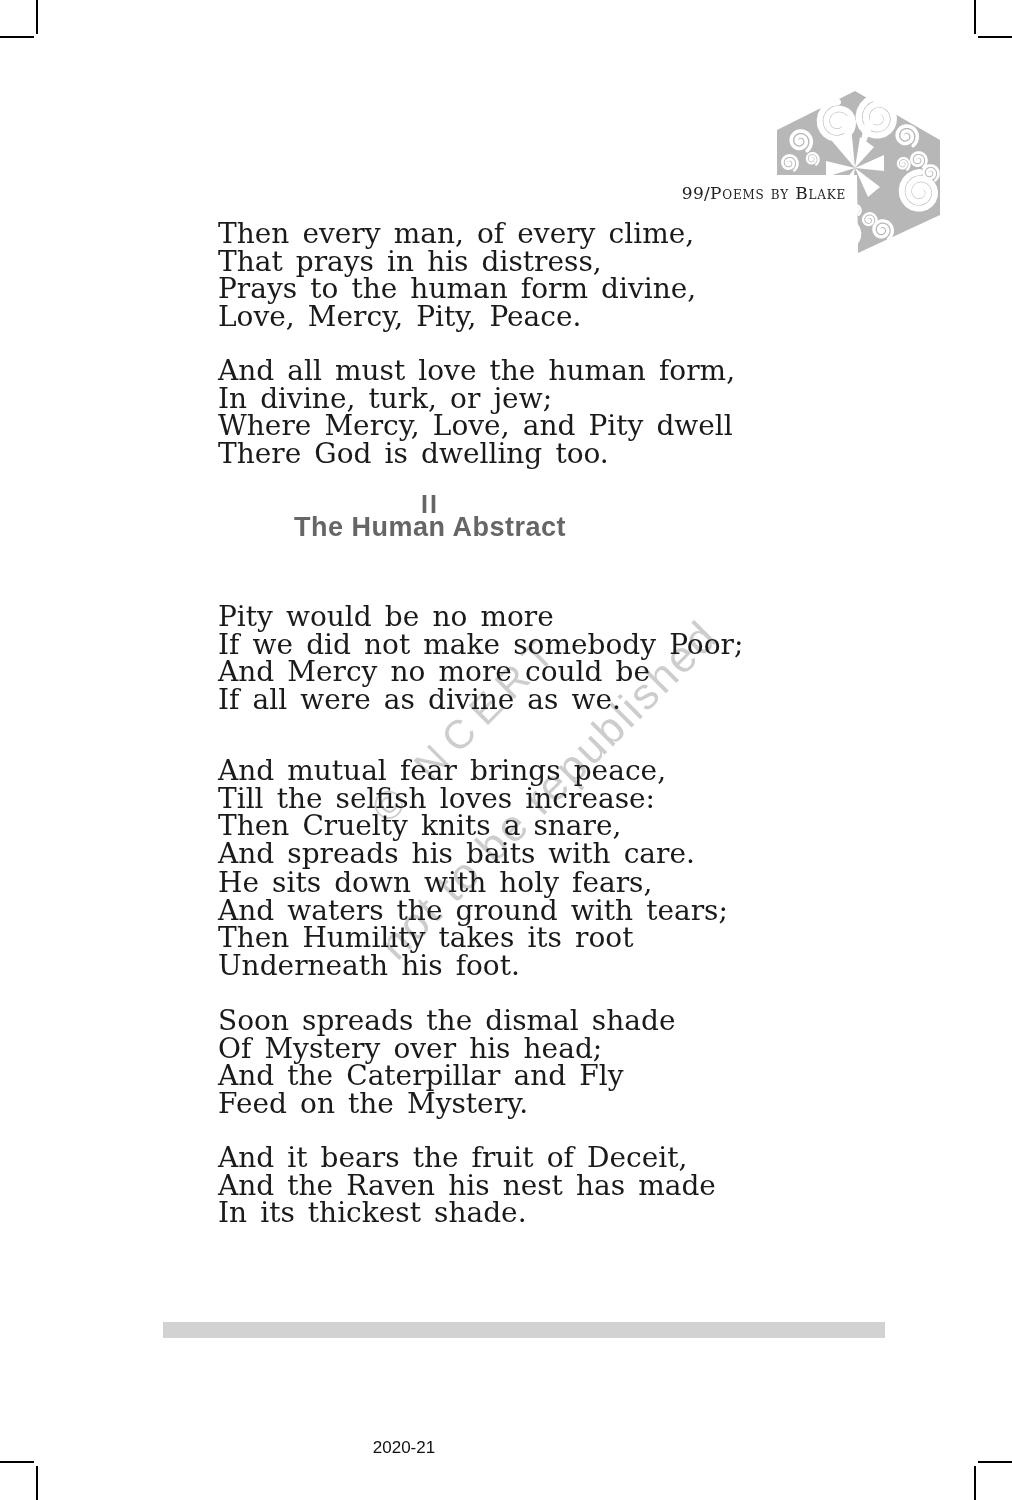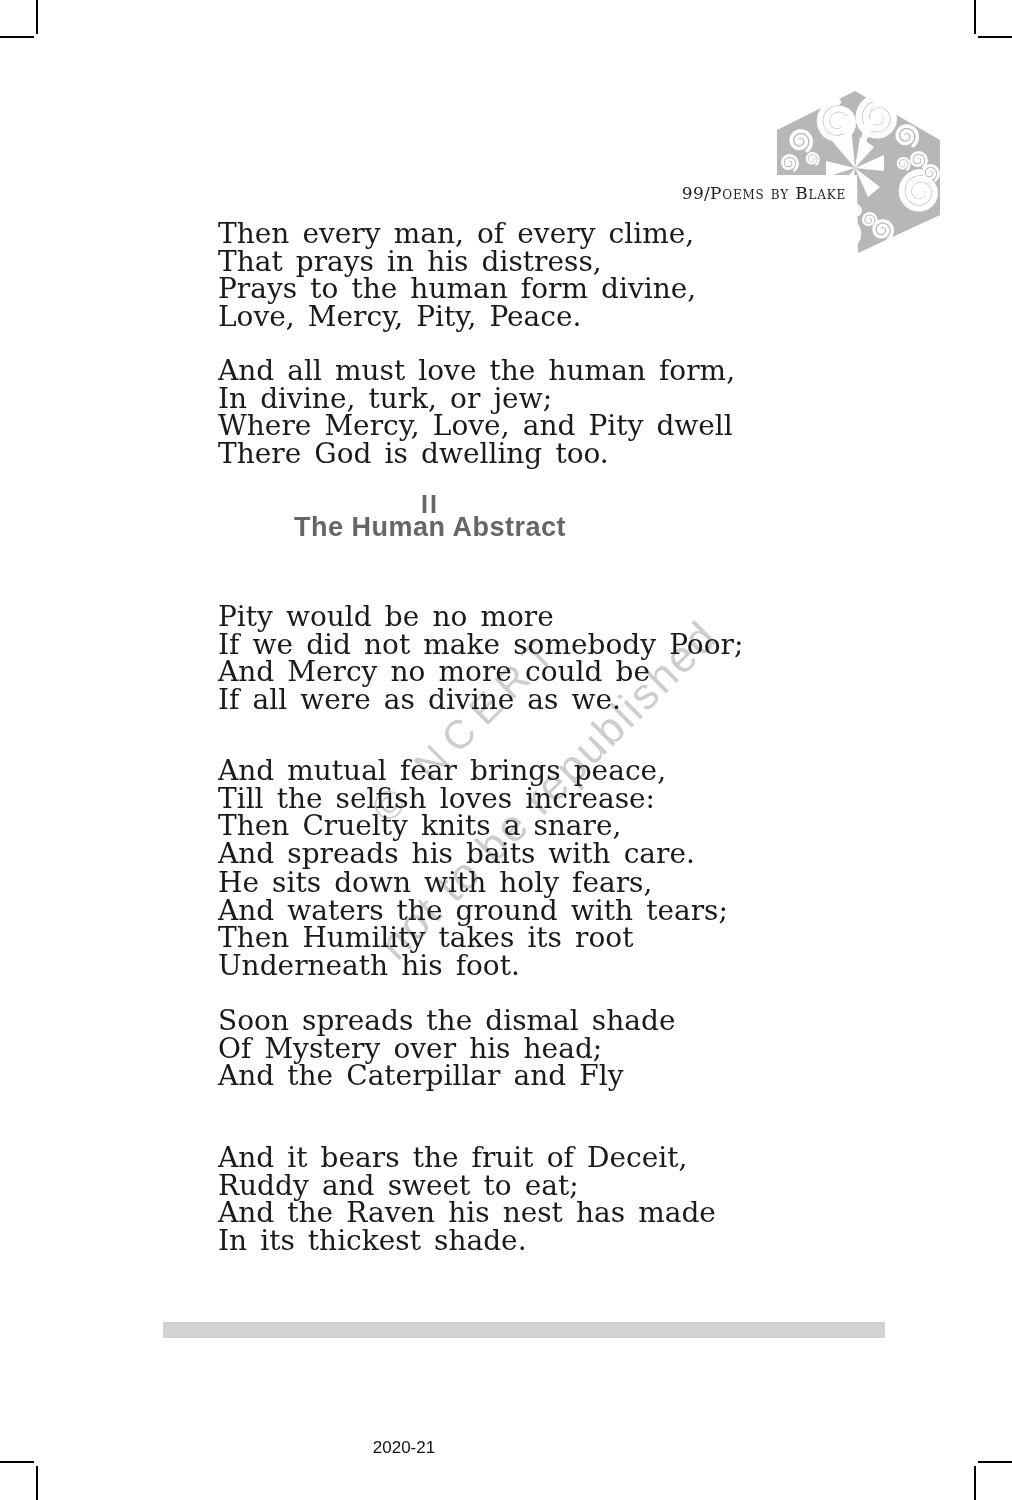--- a/index.html
+++ b/index.html
@@ -133,25 +133,25 @@
     <div class="line">He sits down with holy fears,</div>
     <div class="line">And waters the ground with tears;</div>
     <div class="line">Then Humility takes its root</div>
     <div class="line">Underneath his foot.</div>
   </div>
 
   <div class="stanza" style="top:1007px;">
     <div class="line">Soon spreads the dismal shade</div>
     <div class="line">Of Mystery over his head;</div>
     <div class="line">And the Caterpillar and Fly</div>
+    <div class="line">Feed on the Mystery.</div>
   </div>
 
   <div class="stanza" style="top:1144px;">
     <div class="line">And it bears the fruit of Deceit,</div>
-    <div class="line">Ruddy and sweet to eat;</div>
     <div class="line">And the Raven his nest has made</div>
     <div class="line">In its thickest shade.</div>
   </div>
 </div>
 
 <div class="sec-num">II</div>
 <div class="sec-title">The Human Abstract</div>
 
 <div class="bottom-bar"></div>
 <div class="folio">2020-21</div>

